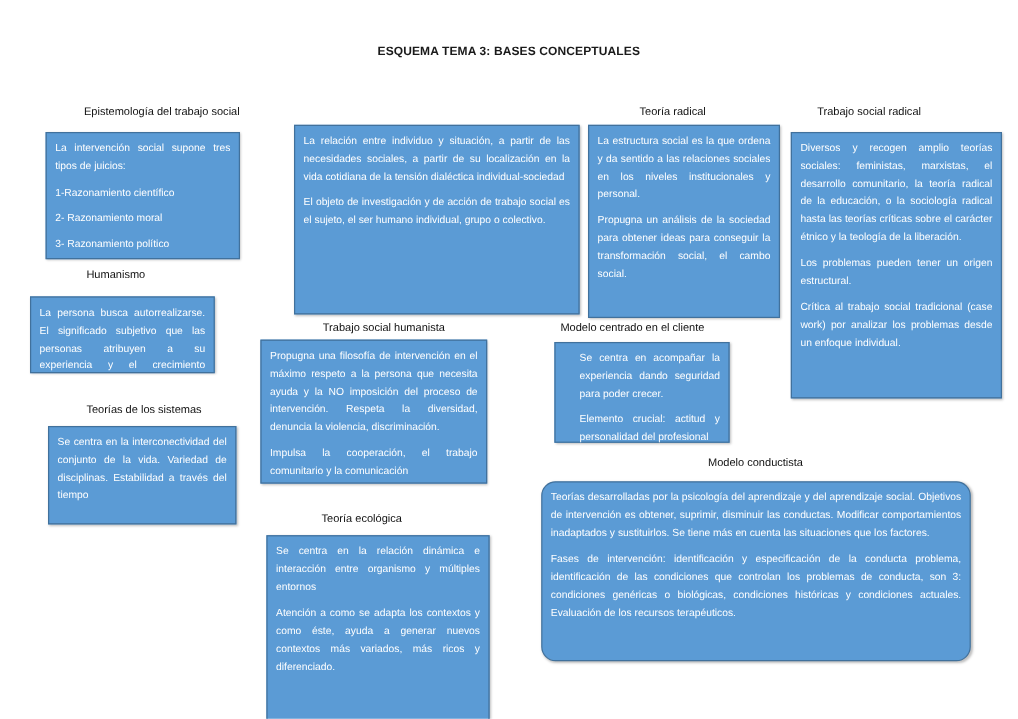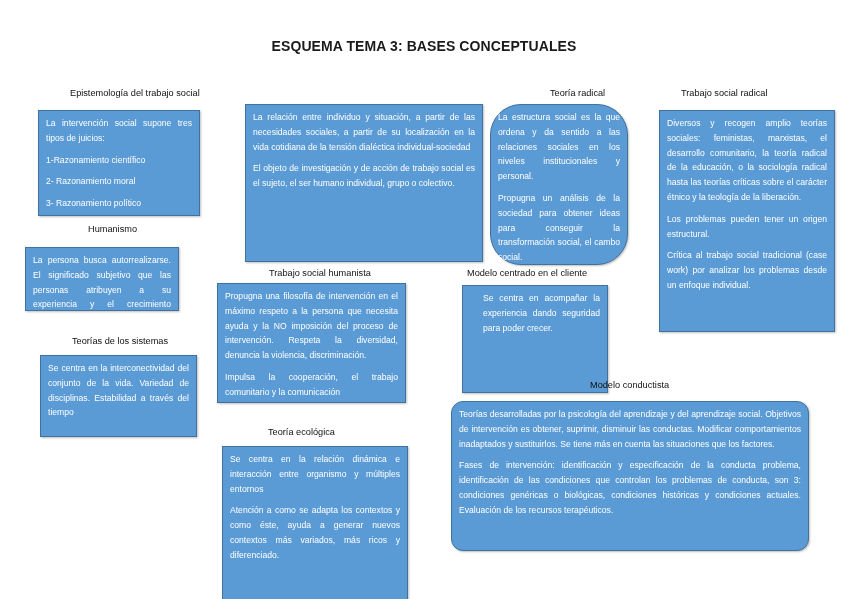--- a/index.html
+++ b/index.html
@@ -3,21 +3,21 @@
   <meta charset="utf-8">
   <style>
     html, body { margin: 0; padding: 0; background: #ffffff; }
     body {
       width: 848px; height: 599px; position: relative; overflow: hidden;
       font-family: "Liberation Sans", "DejaVu Sans", sans-serif;
       color: #1a1a1a;
     }
     .title {
       position: absolute; left: 0; width: 848px; top: 38px;
-      text-align: center; font-weight: bold; font-size: 14px; letter-spacing: 0.1px;
+      text-align: center; font-weight: bold; font-size: 10px; letter-spacing: 0.1px;
     }
     .heading {
       position: absolute; font-size: 9.2px; color: #111; white-space: nowrap;
       text-align: center;
     }
     .box {
       position: absolute; box-sizing: border-box;
       background: #5b9bd5;
       border: 1px solid #41719c;
       box-shadow: 1px 1px 2px rgba(0,0,0,0.25);
@@ -41,52 +41,53 @@
   <p>2- Razonamiento moral</p>
   <p>3- Razonamiento político</p>
 </div>
 
 <div class="heading" style="left:297px; top:100px;margin-top:27px;">Objeto del trabajo social</div>
 <div class="box" style="left:245px; top:104px; width:238px; height:158px;">
   <p>La relación entre individuo y situación, a partir de las necesidades sociales, a partir de su localización en la vida cotidiana de la tensión dialéctica individual-sociedad</p>
   <p>El objeto de investigación y de acción de trabajo social es el sujeto, el ser humano individual, grupo o colectivo.</p>
 </div>
 
-<div class="heading" style="left:550px; top:88px;">Teoría radical</div>
-<div class="box" style="left:490px; top:104px; width:138px; height:161px;border-radius:31px;">
+<div class="heading" style="left:533px; top:88px;">Teoría radical</div>
+<div class="box" style="left:490px; top:104px; width:160px; height:161px;">
   <p>La estructura social es la que ordena y da sentido a las relaciones sociales en los niveles institucionales y personal.</p>
   <p>Propugna un análisis de la sociedad para obtener ideas para conseguir la transformación social, el cambo social.</p>
 </div>
 
 <div class="heading" style="left:681px; top:88px;">Trabajo social radical</div>
 <div class="box" style="left:659px; top:110px; width:176px; height:222px;">
   <p>Diversos y recogen amplio teorías sociales: feministas, marxistas, el desarrollo comunitario, la teoría radical de la educación, o la sociología radical hasta las teorías críticas sobre el carácter étnico y la teología de la liberación.</p>
   <p>Los problemas pueden tener un origen estructural.</p>
   <p>Crítica al trabajo social tradicional (case work) por analizar los problemas desde un enfoque individual.</p>
 </div>
 
-<div class="heading" style="left:88px; top:224px;">Humanismo</div>
+<div class="heading" style="left:72px; top:224px;">Humanismo</div>
 <div class="box" style="left:25px; top:247px; width:154px; height:64px;">
   <p>La persona busca autorrealizarse. El significado subjetivo que las personas atribuyen a su experiencia y el crecimiento positivo.</p>
 </div>
 
 <div class="heading" style="left:72px; top:336px;">Teorías de los sistemas</div>
 <div class="box" style="left:40px; top:355px; width:157px; height:82px;">
   <p>Se centra en la interconectividad del conjunto de la vida. Variedad de disciplinas. Estabilidad a través del tiempo</p>
 </div>
 
 <div class="heading" style="left:269px; top:268px;">Trabajo social humanista</div>
 <div class="box" style="left:217px; top:283px; width:189px; height:120px;">
   <p>Propugna una filosofía de intervención en el máximo respeto a la persona que necesita ayuda y la NO imposición del proceso de intervención. Respeta la diversidad, denuncia la violencia, discriminación.</p>
   <p>Impulsa la cooperación, el trabajo comunitario y la comunicación</p>
 </div>
 
 <div class="heading" style="left:467px; top:268px;">Modelo centrado en el cliente</div>
-<div class="box" style="left:462px; top:285px; width:146px; height:108px;padding-left:20px;">
+<div class="box" style="left:462px; top:285px; width:146px; height:84px;padding-left:20px;">
   <p>Se centra en acompañar la experiencia dando seguridad para poder crecer.</p>
+  <p>Elemento crucial: actitud y personalidad del profesional</p>
 </div>
 
 <div class="heading" style="left:268px; top:427px;">Teoría ecológica</div>
 <div class="box" style="left:222px; top:446px; width:186px; height:155px;">
   <p>Se centra en la relación dinámica e interacción entre organismo y múltiples entornos</p>
   <p>Atención a como se adapta los contextos y como éste, ayuda a generar nuevos contextos más variados, más ricos y diferenciado.</p>
 </div>
 
 <div class="heading" style="left:590px; top:380px;">Modelo conductista</div>
 <div class="box" style="left:451px; top:401px; width:358px; height:150px;border-radius:12px;">

